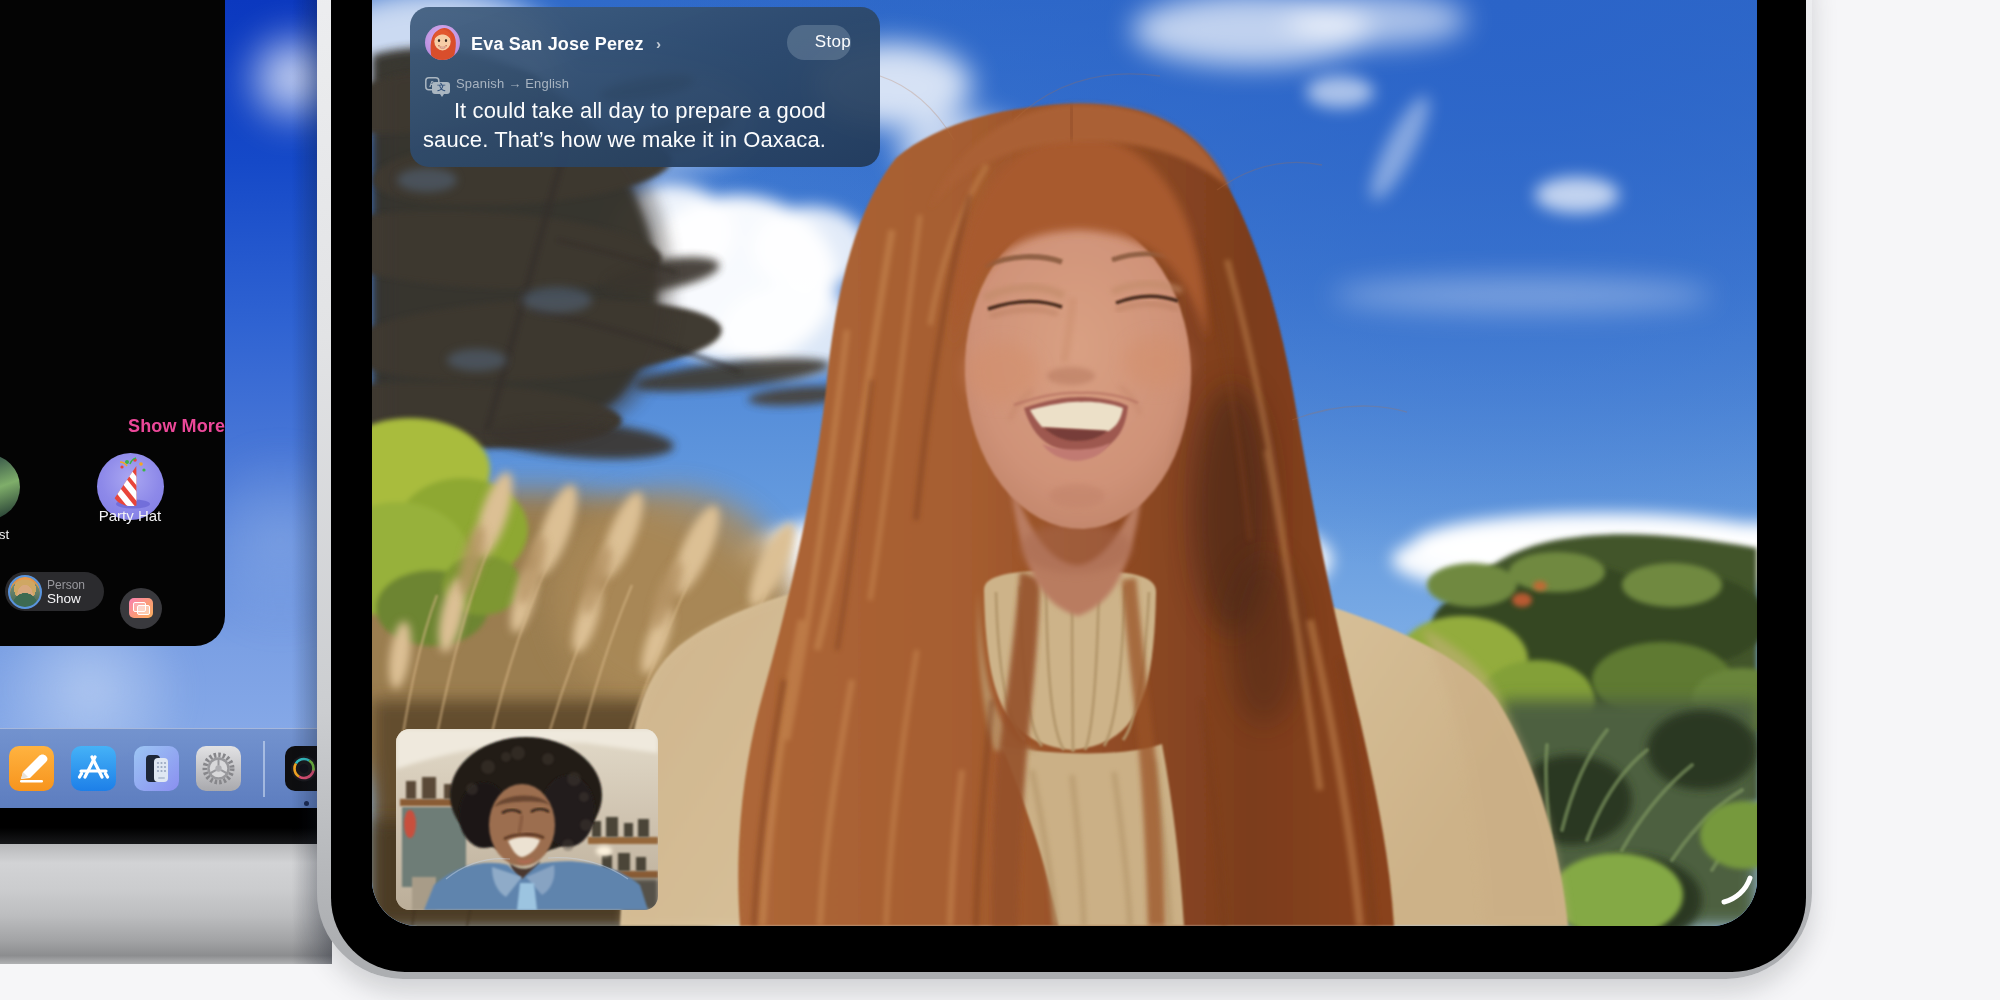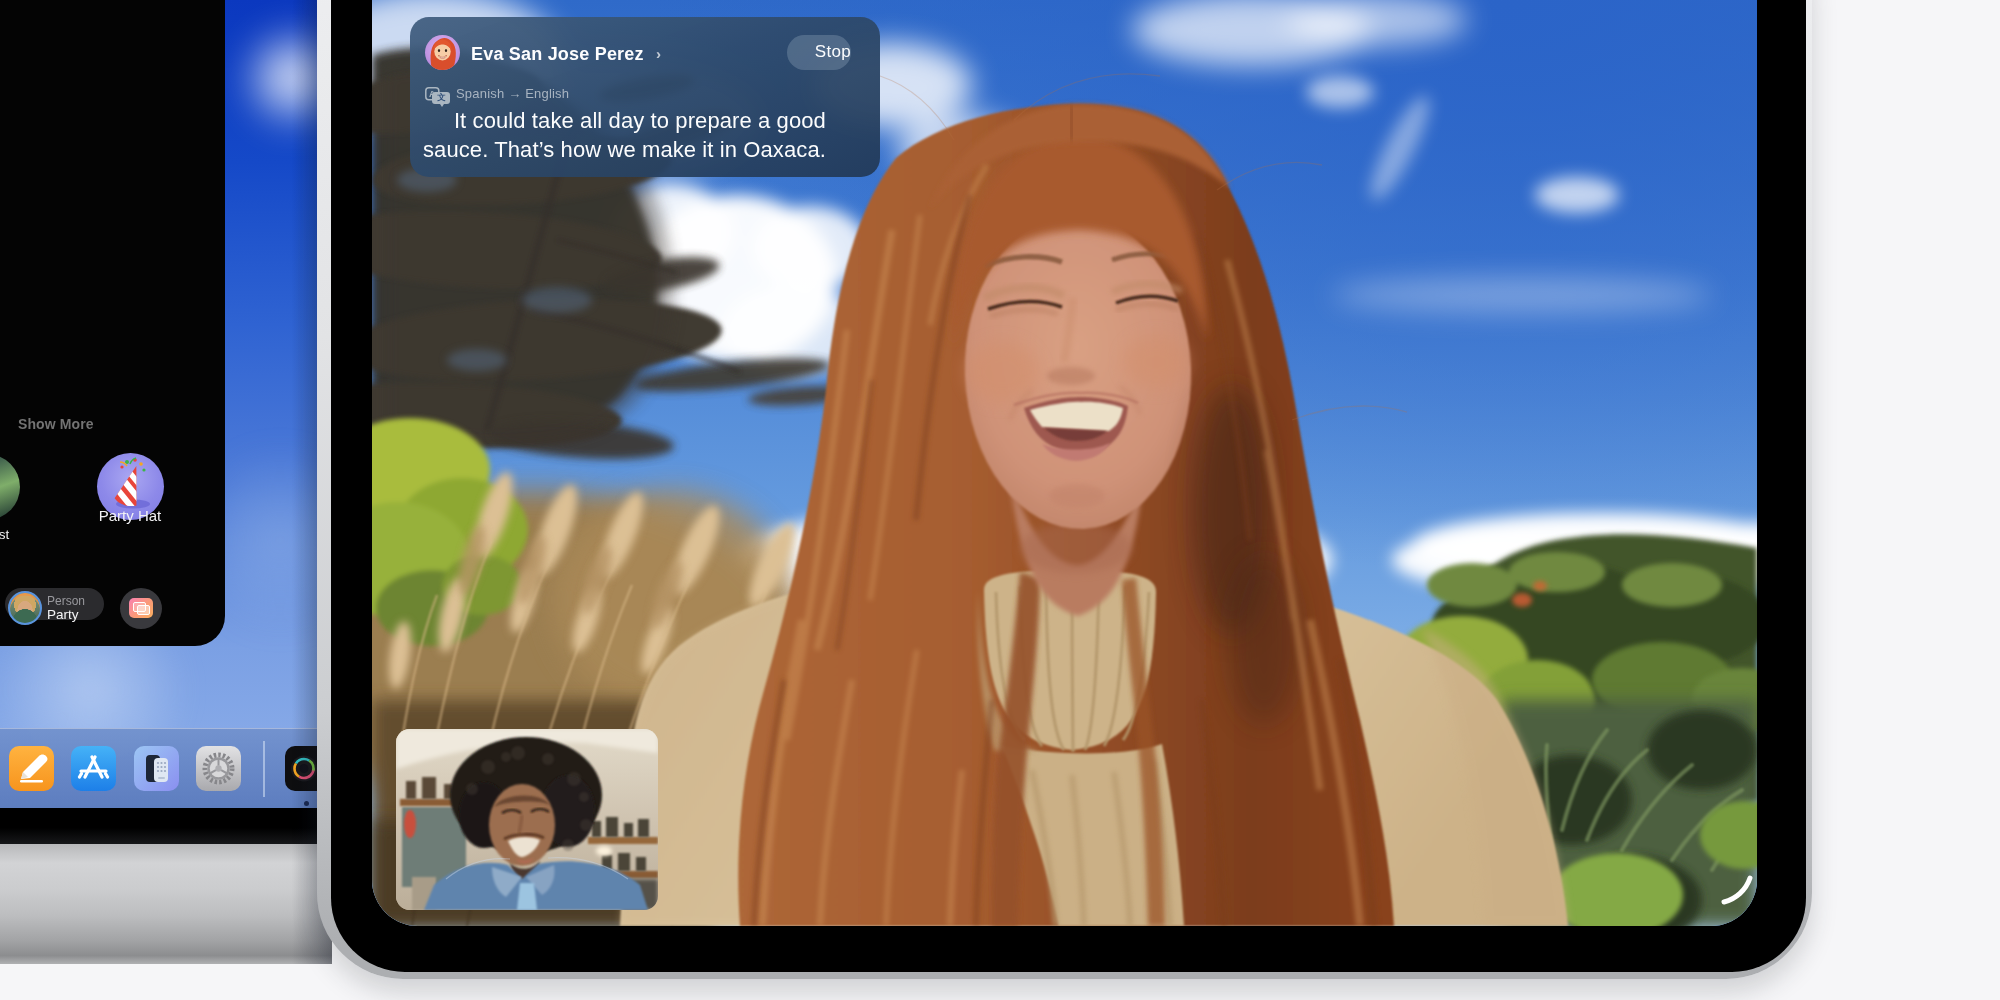--- a/index.html
+++ b/index.html
@@ -12,29 +12,29 @@
     background:linear-gradient(180deg,#0b38bf 0%,#1549c8 20%,#2f63d2 40%,#4f7cd8 60%,#7ba0e4 80%,#8fb0ea 100%);}
   .wp-blob1{left:238px;top:18px;width:110px;height:120px;border-radius:50%;
     background:radial-gradient(circle,rgba(255,255,255,.95),rgba(255,255,255,0) 70%);filter:blur(16px);}
   .wp-blob2{left:-30px;top:620px;width:240px;height:140px;border-radius:50%;
     background:radial-gradient(circle,rgba(210,225,248,.55),rgba(210,225,248,0) 72%);filter:blur(12px);}
   .wp-blob3{left:215px;top:420px;width:130px;height:240px;border-radius:50%;
     background:radial-gradient(circle,rgba(160,190,235,.4),rgba(160,190,235,0) 70%);filter:blur(14px);}
 
   .sidebar{left:0;top:0;width:225px;height:646px;background:#040404;
     border-radius:0 0 30px 0;}
-  .show-more{left:18px;top:416px;width:207px;text-align:left;color:#737373;
-    font-size:14px;font-weight:700;letter-spacing:.1px;}
+  .show-more{left:18px;top:416px;width:207px;text-align:right;color:#ec4899;
+    font-size:18px;font-weight:700;letter-spacing:.1px;}
   .hat-circle{left:97px;top:453px;width:67px;height:67px;border-radius:50%;
     background:radial-gradient(circle at 50% 38%,#aaa7f2 0%,#8d89e9 55%,#7f7be4 100%);}
   .hat-label{left:40px;top:507px;width:180px;text-align:center;color:#f2f2f4;font-size:15px;}
   .cut-circle{left:-46px;top:454px;width:66px;height:66px;border-radius:50%;
     background:linear-gradient(160deg,#39584a 20%,#7fae6a 55%,#2c4638 90%);}
   .cut-label{left:-16px;top:527px;width:40px;text-align:center;color:#f2f2f4;font-size:13.5px;}
-  .person-pill{left:5px;top:588px;width:99px;height:32px;border-radius:20px;background:#2b2b2e;}
+  .person-pill{left:5px;top:572px;width:99px;height:39px;border-radius:20px;background:#2b2b2e;}
   .pp-av{left:3px;top:3px;width:34px;height:34px;border-radius:50%;overflow:hidden;
     background:
       radial-gradient(circle at 50% 95%, #3d6a52 0 38%, rgba(0,0,0,0) 39%),
       radial-gradient(ellipse 42% 52% at 50% 58%, #d8a87e 0 60%, rgba(0,0,0,0) 61%),
       radial-gradient(ellipse 58% 62% at 50% 40%, #cfa763 0 62%, rgba(0,0,0,0) 63%),
       linear-gradient(180deg,#7f9a84 0%,#5d7a64 60%,#44604e 100%);
     border:2px solid #5a94dd; box-shadow:inset 0 2.5px 0 rgba(235,150,70,.9);}
   .pp-t1{left:42px;top:6px;color:#98989d;font-size:12px;}
   .pp-t2{left:42px;top:19px;color:#f5f5f7;font-size:13.5px;}
   .photos-btn{left:120px;top:588px;width:42px;height:41px;border-radius:50%;background:#39393d;}
@@ -70,21 +70,21 @@
     background:#000;}
   .screen{left:372px;top:0;width:1385px;height:926px;border-radius:0 0 46px 46px;
     overflow:hidden;background:#4f86d2;}
   .screen svg{position:absolute;left:0;top:0;}
 
   
   .pip{left:24px;top:729px;width:262px;height:181px;border-radius:14px;overflow:hidden;
     background:#cfc4b2;}
 
   
-  .banner{left:38px;top:17px;width:470px;height:160px;border-radius:19px;
+  .banner{left:38px;top:7px;width:470px;height:160px;border-radius:19px;
     background:linear-gradient(160deg,rgba(66,95,128,.94) 0%,rgba(47,75,108,.95) 45%,rgba(34,58,89,.95) 100%);}
   .b-av{left:15px;top:18px;width:35px;height:35px;border-radius:50%;overflow:hidden;
     background:radial-gradient(circle at 50% 35%,#d9b2ef 0%,#c094e2 60%,#ab7bd4 100%);}
   .b-name{left:61px;top:27px;color:#fdfdfe;font-size:18px;font-weight:700;letter-spacing:.2px;}
   .b-chev{left:246px;top:28px;color:#c4ccd6;font-size:15px;font-weight:700;}
   .b-stop{left:377px;top:18px;width:64px;height:35px;border-radius:18px;background:rgba(160,180,200,.30);
     color:#fcfdfe;font-size:17px;text-align:right;line-height:34px;letter-spacing:.3px;}
   .b-ticon{left:15px;top:70px;width:26px;height:20px;}
   .b-sub{left:46px;top:69px;color:#a8b4c1;font-size:13px;letter-spacing:.2px;}
   .b-msg{left:13px;top:90px;color:#fbfcfd;font-size:22px;line-height:28.5px;letter-spacing:.1px;white-space:nowrap;text-align:right;}
@@ -125,21 +125,21 @@
           <circle cx="47" cy="17" r="1.6" fill="#3bb54a"></circle>
           <path d="M 33,11 C 34,8 36,6 39,5" stroke="#3bb54a" stroke-width="1.4" fill="none"></path>
           <path d="M 30,13 C 28,10 26,9 23,9" stroke="#f5a623" stroke-width="1.4" fill="none"></path>
         </g>
       </svg>
         </div>
       <div class="hat-label">Party Hat</div>
       <div class="person-pill">
         <div class="pp-av"></div>
         <div class="pp-t1">Person</div>
-        <div class="pp-t2">Party</div>
+        <div class="pp-t2">Show</div>
       </div>
       <div class="photos-btn">
         <div class="photos-inner">
           <div class="photos-glyph"></div>
           <div class="photos-glyph2"></div>
         </div>
       </div>
     </div>
     <div class="dock">
       <div class="icon ic-pages">

